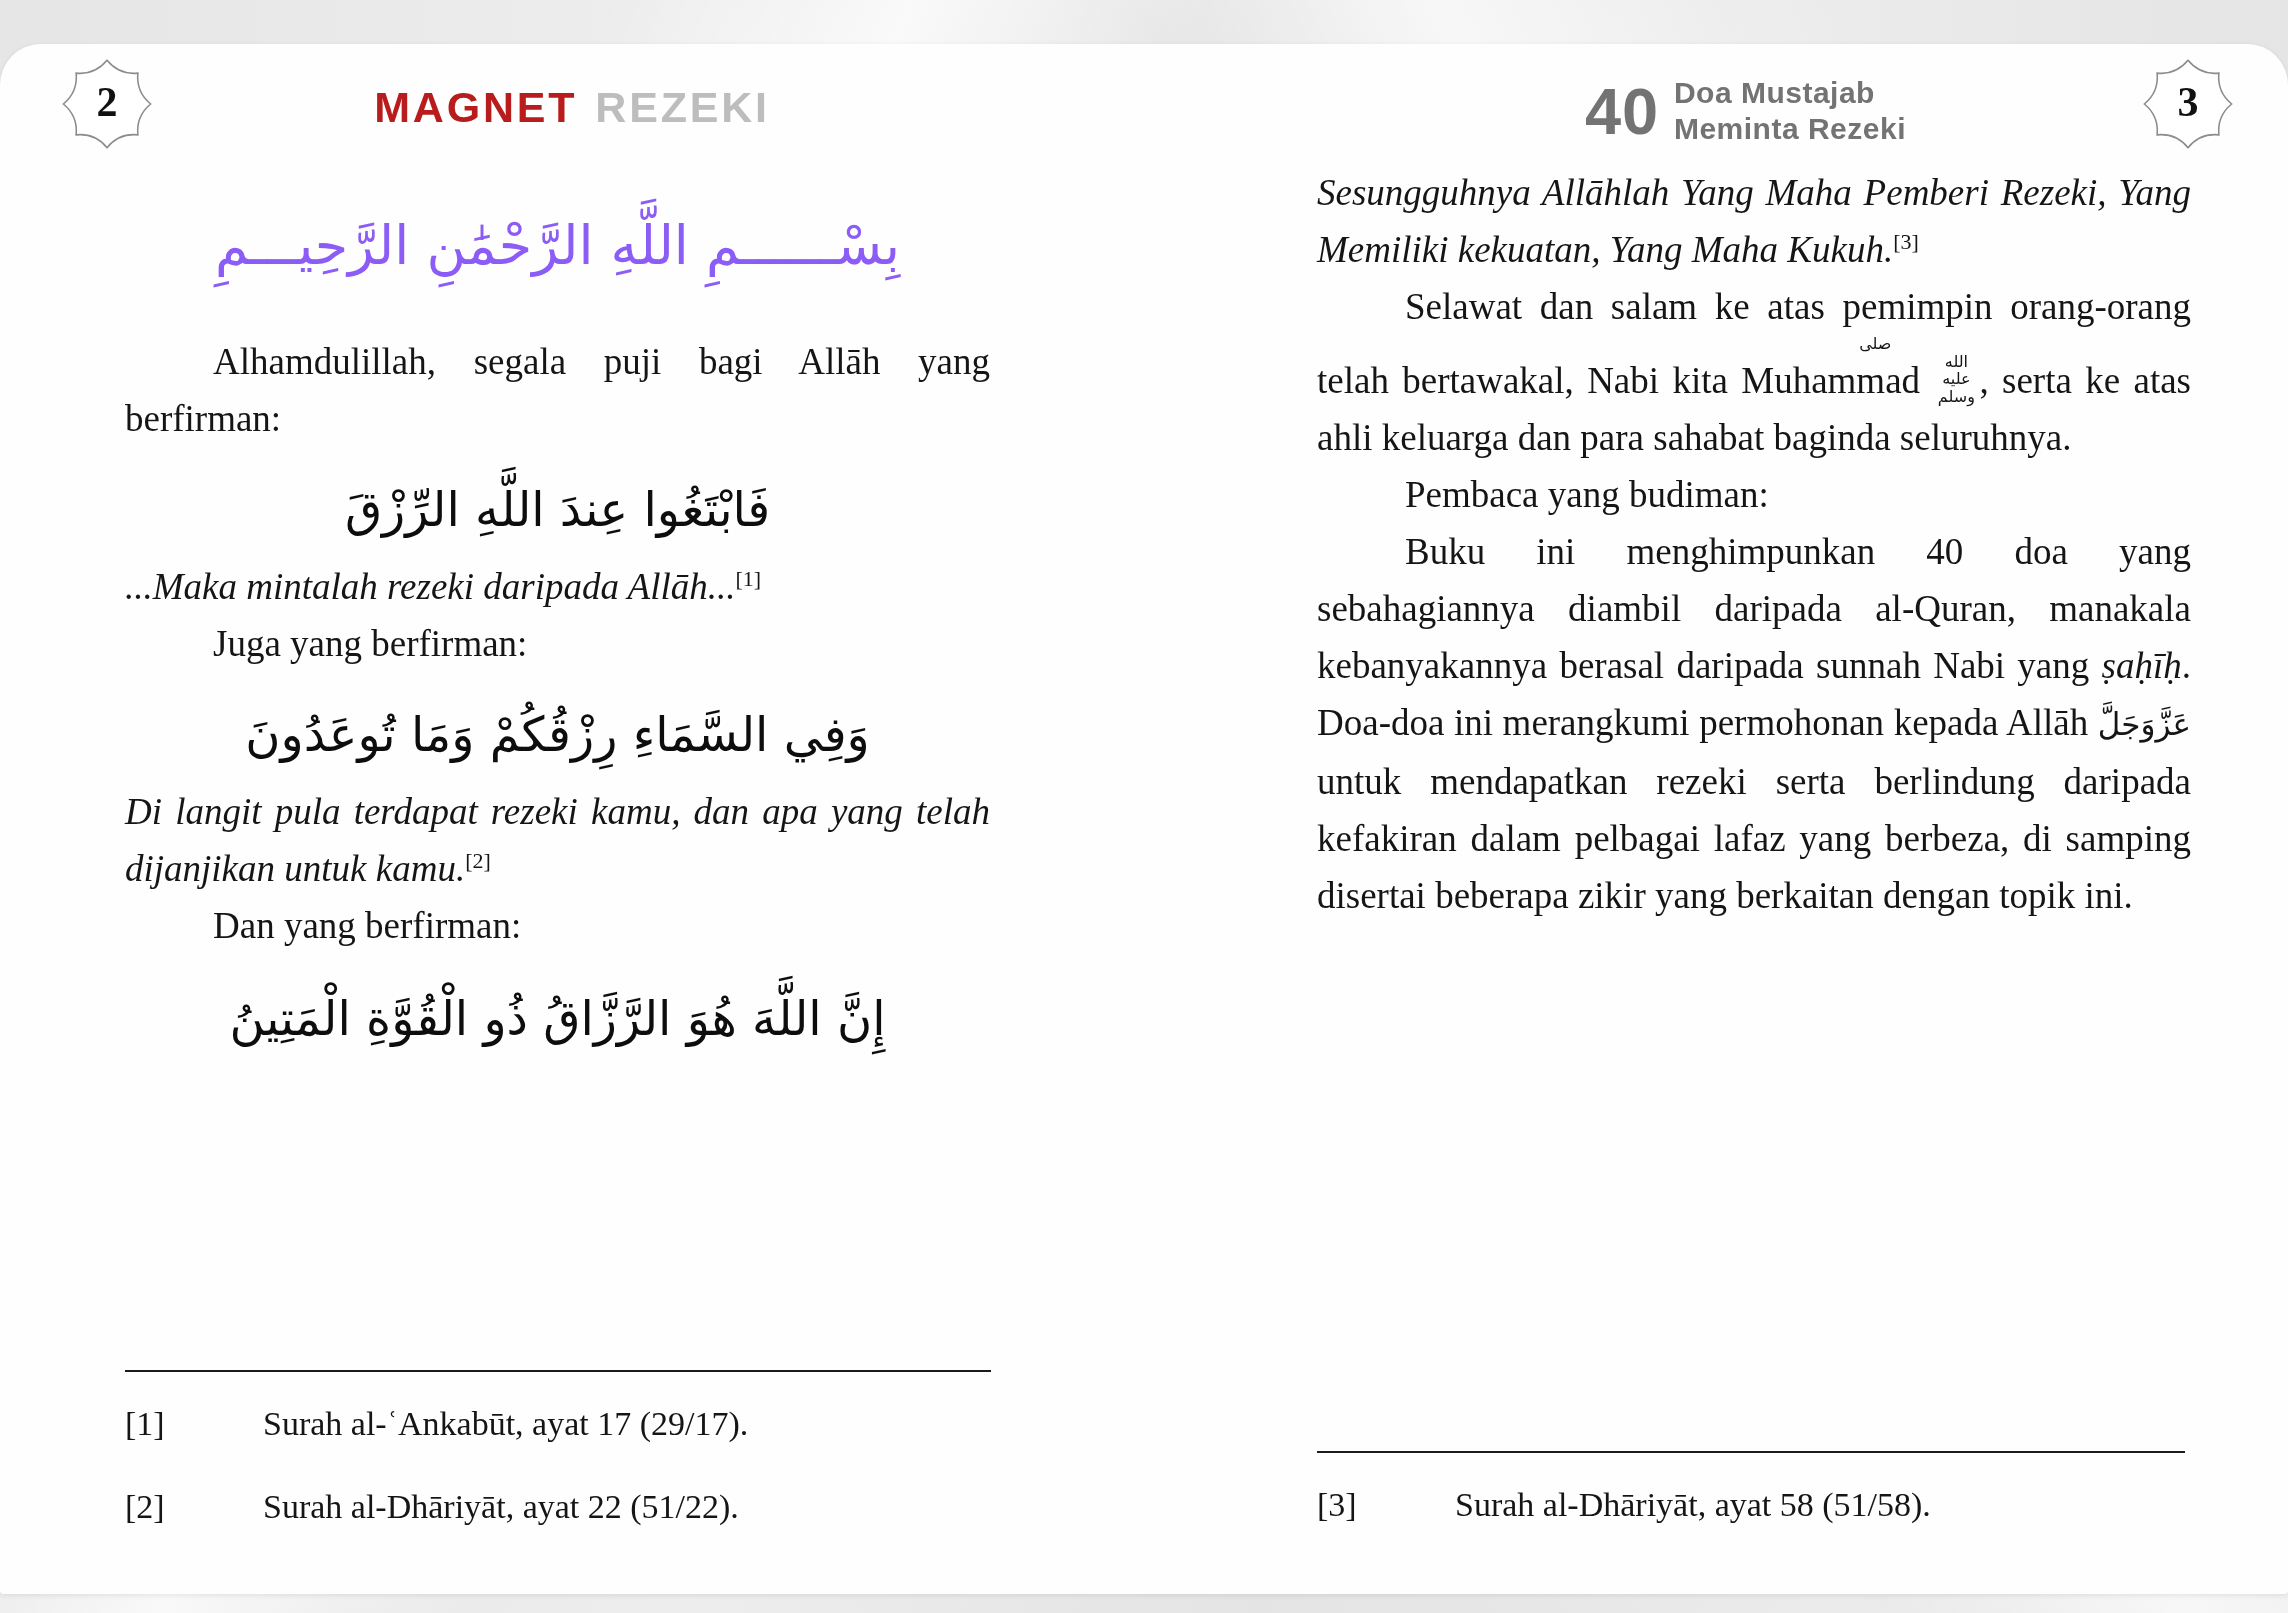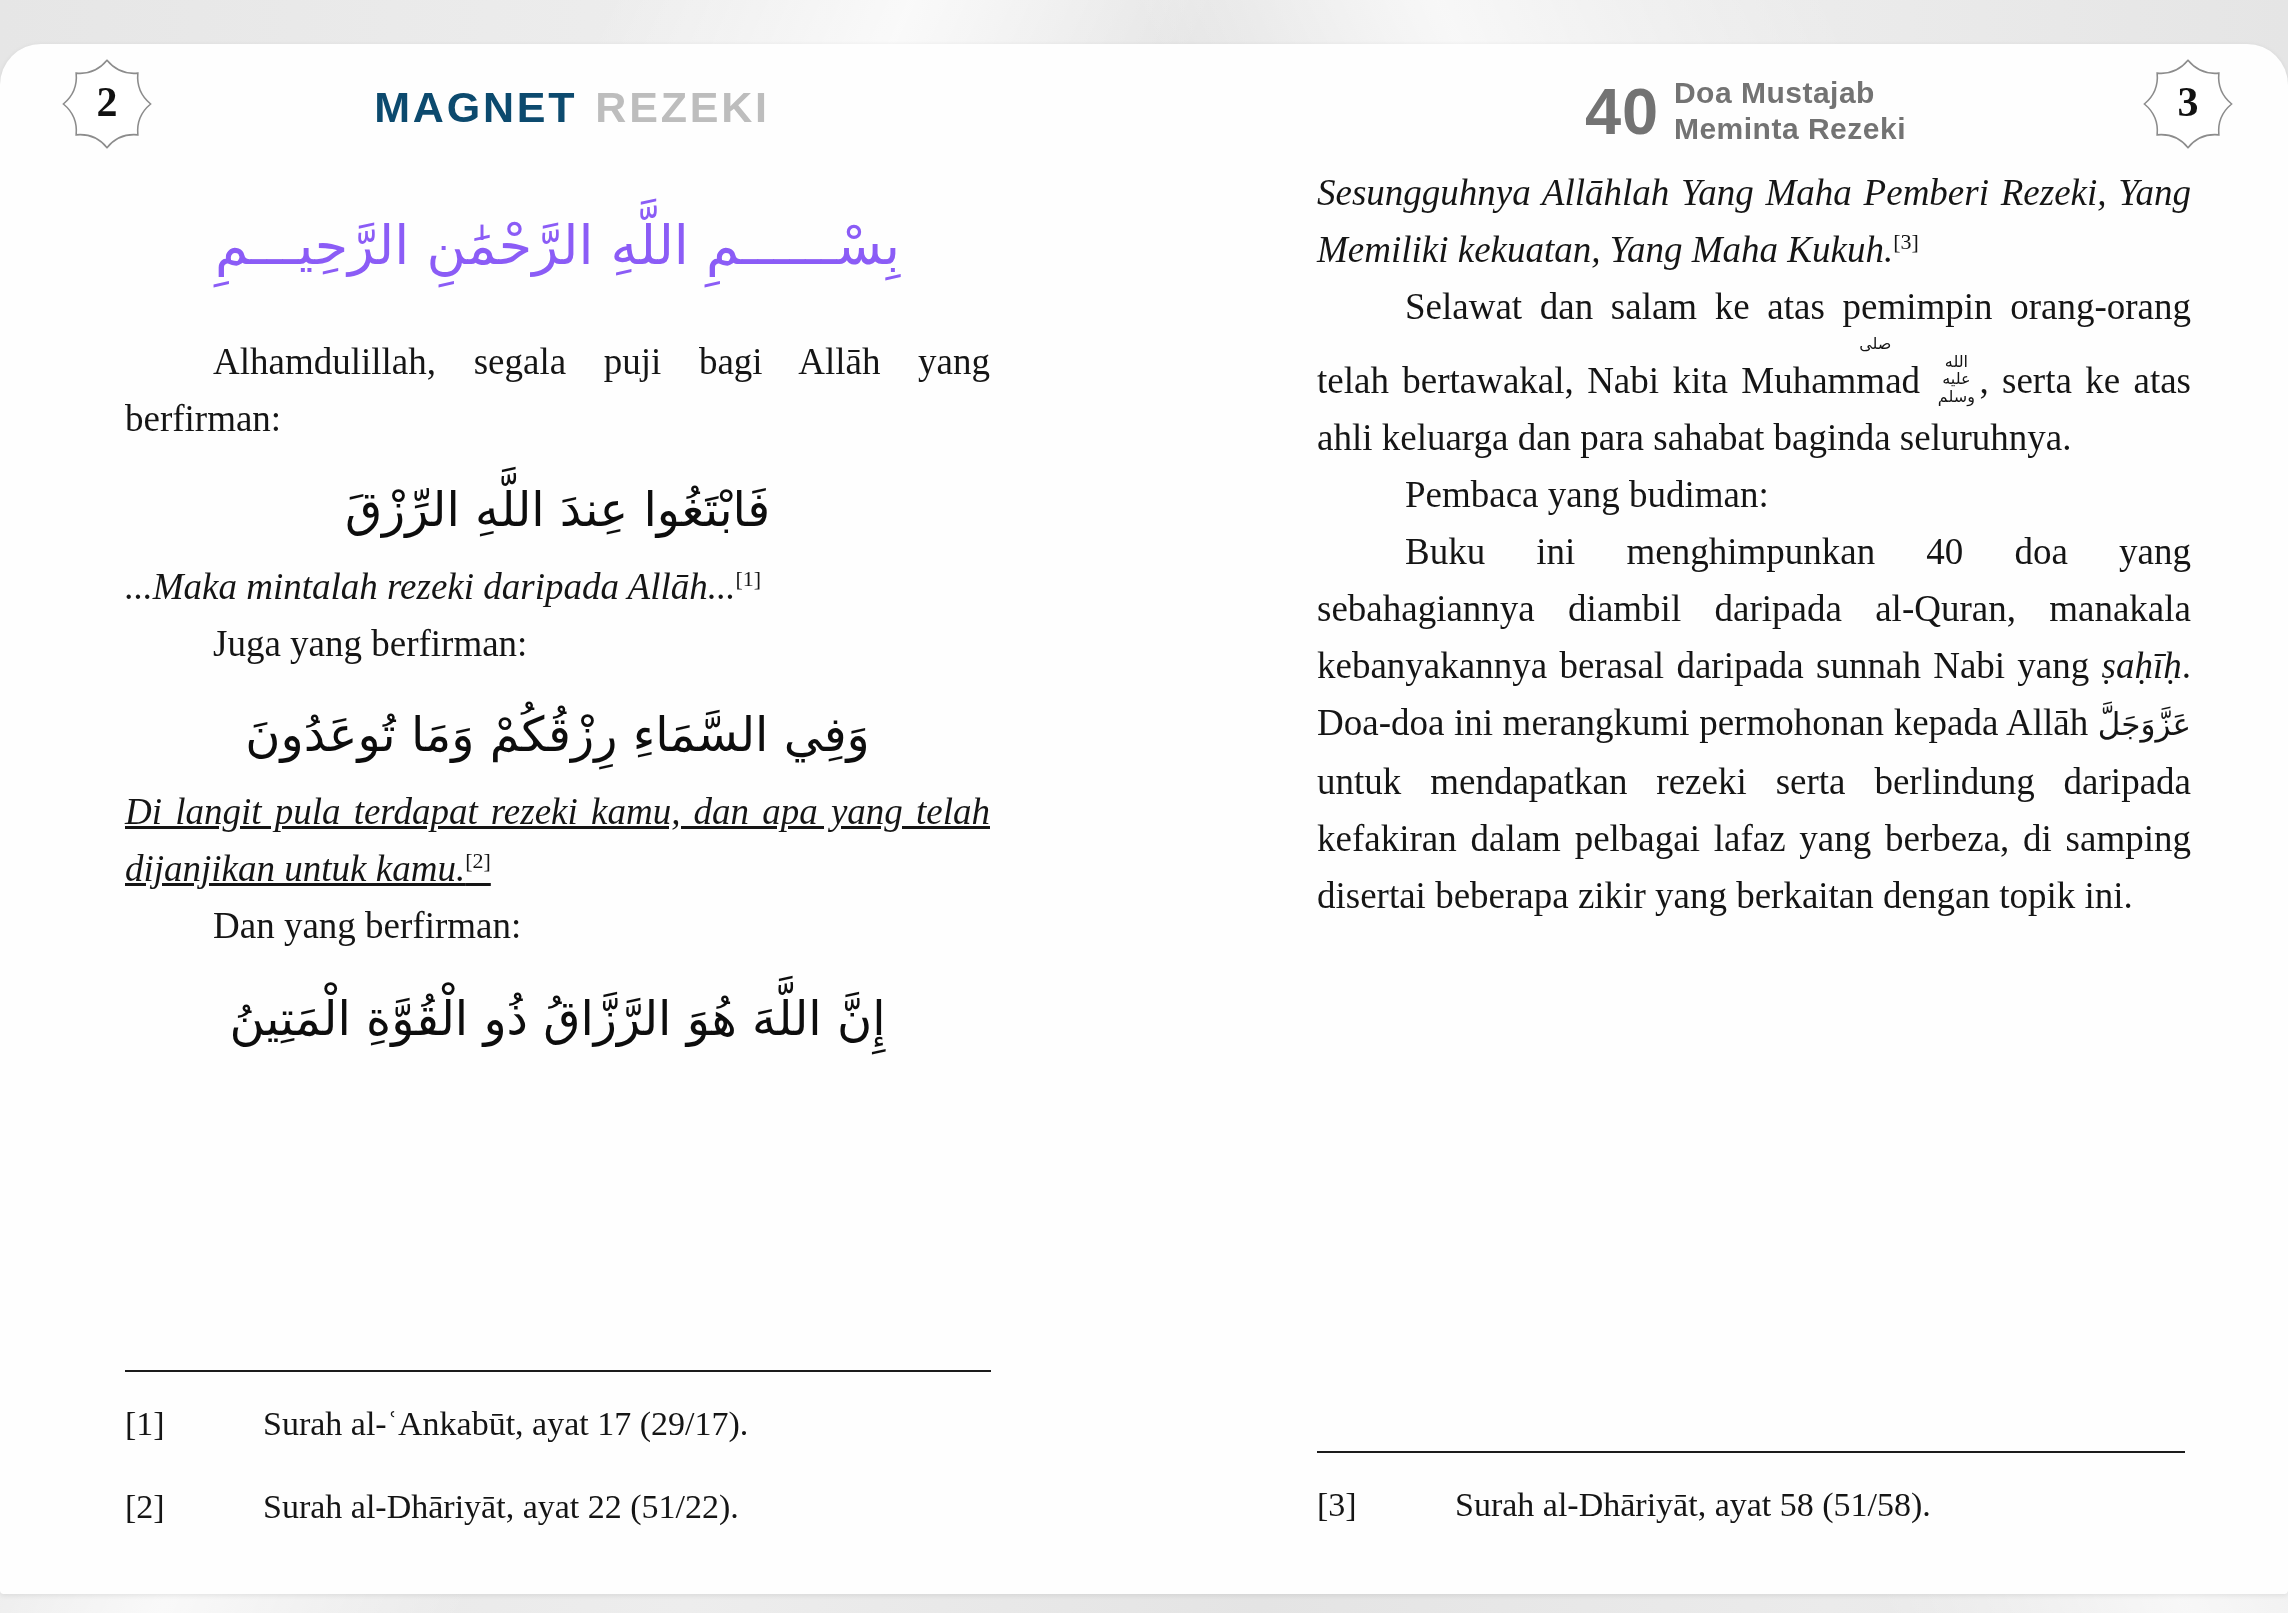--- a/index.html
+++ b/index.html
@@ -40,21 +40,21 @@
   .ornament-left  { left: 59px; }
   .ornament-right { left: 996px; }
 
   .book-title {
     position: absolute; left: 0; width: 100%; top: 39px;
     text-align: center;
     font-family: "Liberation Sans", sans-serif;
     font-weight: bold; font-size: 43px; letter-spacing: 2.8px;
     white-space: nowrap;
   }
-  .book-title .w1 { color: #0c4a6e; }
+  .book-title .w1 { color: #b91c1c; }
   .book-title .w2 { color: #bdbdbd; margin-left: 18px; }
 
   .chapter-hdr {
     position: absolute; left: 441px; top: 31px;
     display: flex; align-items: center; gap: 14.8px;
     font-family: "Liberation Sans", sans-serif;
     color: #737373;
   }
   .chapter-num { font-size: 65px; font-weight: bold; line-height: 1; letter-spacing: 0.9px; }
   .chapter-lines { font-size: 30px; font-weight: bold; line-height: 36px; letter-spacing: 0.5px; }
@@ -84,21 +84,21 @@
     text-align: center;
     font-family: "DejaVu Sans", sans-serif;
     font-size: 48px; line-height: 2.05;
     color: #0d0d0d;
     direction: rtl;
   }
   .v1 { margin-top: 13px; }
   .cap1 { margin-top: 11px; }
   .p-juga { margin-top: 54px; }
   .v2 { margin-top: 13px; }
-  .cap2 { margin-top: 14.8px; text-decoration: underline; }
+  .cap2 { margin-top: 14.8px; }
   .p-dan { margin-top: 55px; }
   .v3 { margin-top: 14.8px; }
 
   .r-para1 { margin-top: 18.5px; }
   .r-para2 { margin-top: 57px; }
   .r-para3 { margin-top: 57px; }
   .r-para4 { margin-top: 57px; }
 
   sup.fnref {
     font-size: 22px; font-style: normal;

